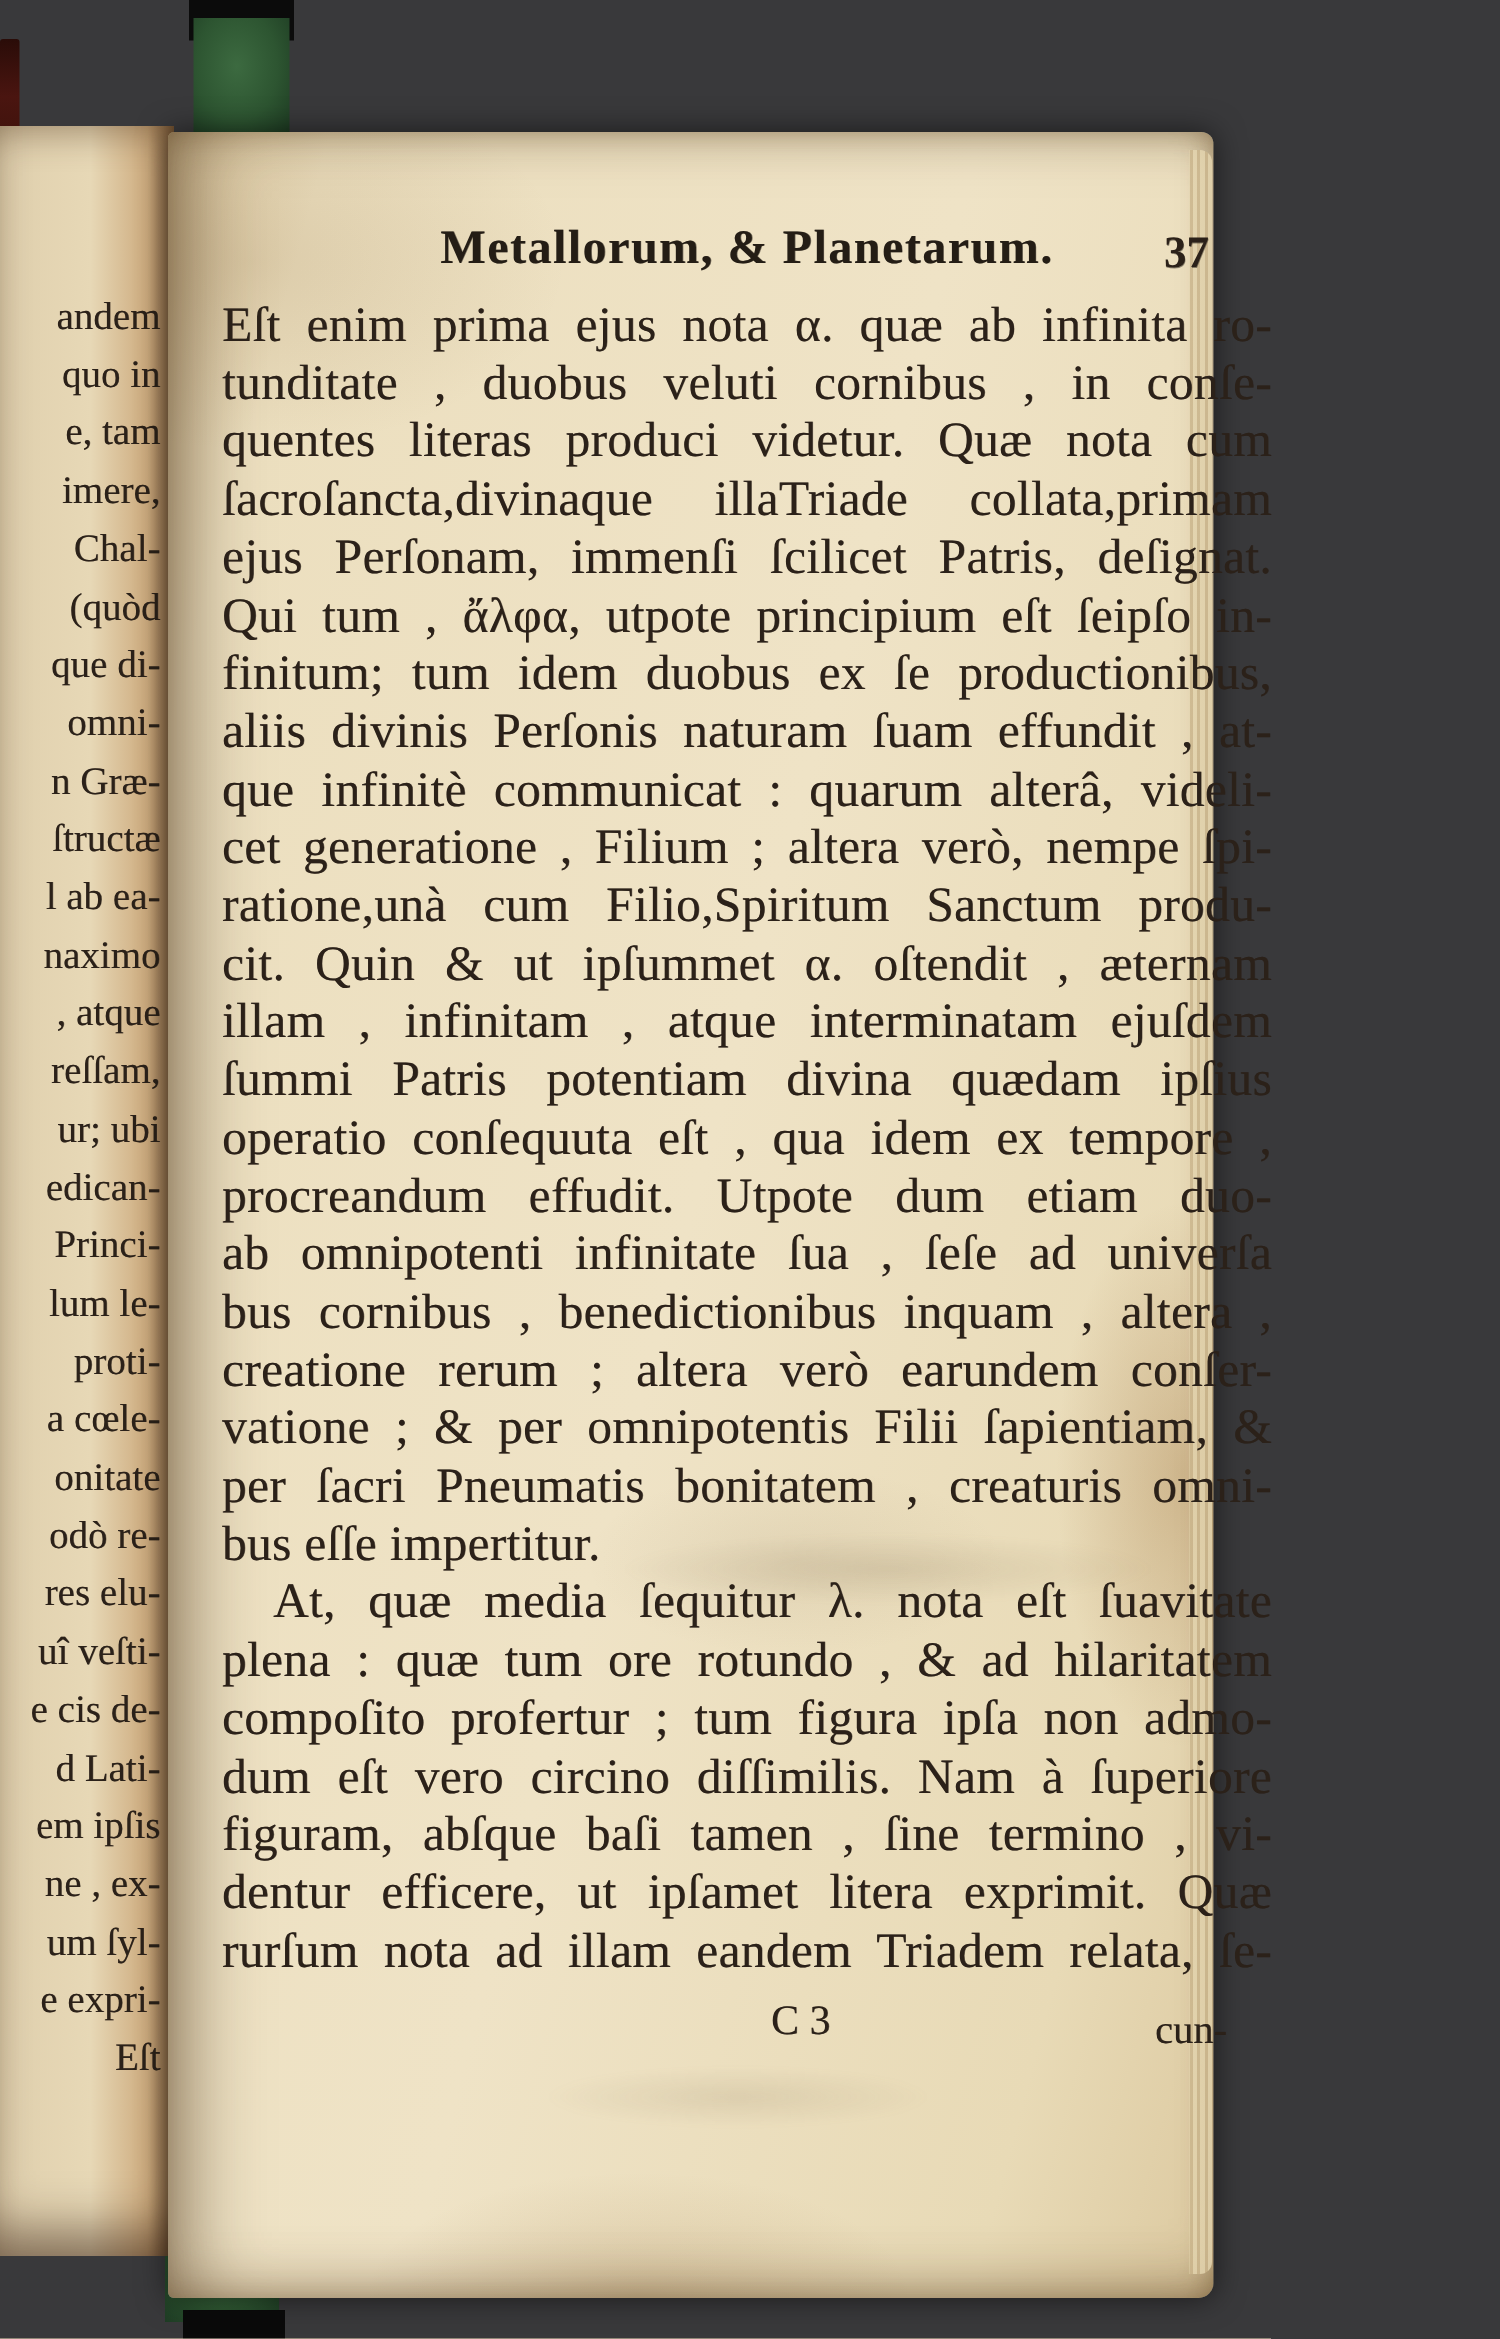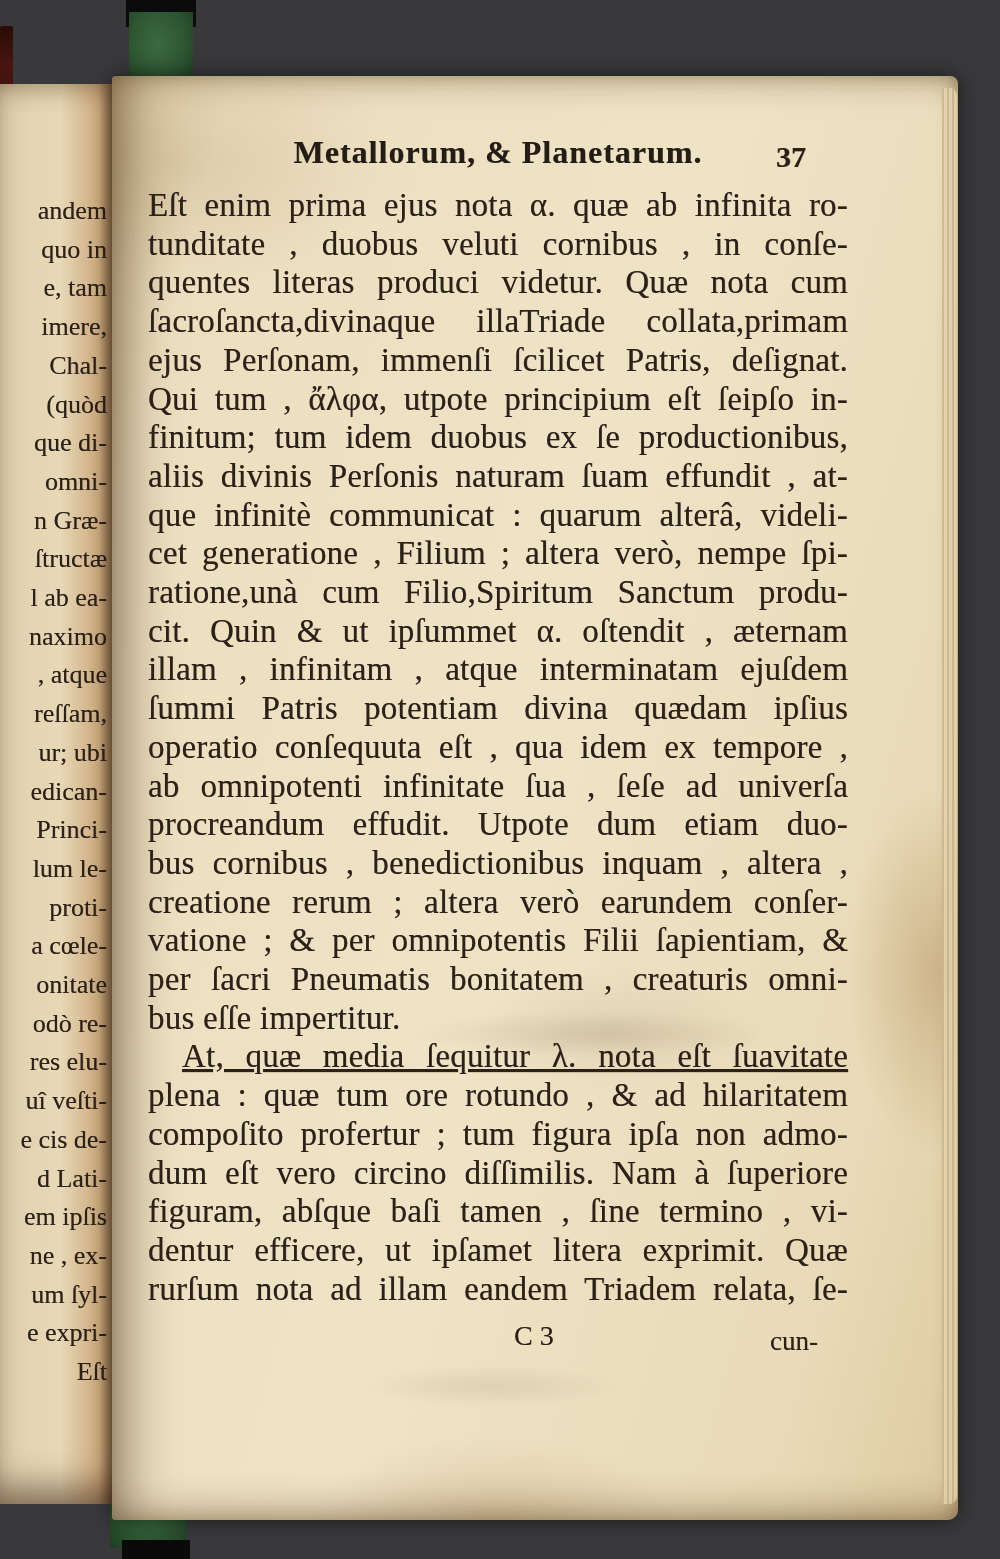--- a/index.html
+++ b/index.html
@@ -34,21 +34,21 @@
   }
   .left-page .line{
     text-align:right;padding-right:9px;white-space:nowrap;
     font-size:26px;line-height:38.7px;
     color:var(--ink,#2b2119);
     text-shadow:.3px .3px 0 rgba(43,33,25,.5);
   }
 
   
   .main-page{
-    position:absolute;left:112px;top:76px;width:846px;height:1444px;
+    position:absolute;left:112px;top:88px;width:697px;height:1444px;
     background-color:var(--paper,#ead9b6);
     background-image:
       radial-gradient(ellipse 120px 260px at 97% 62%, rgba(146,98,44,.30), transparent 70%),
       radial-gradient(ellipse 260px 120px at 45% 100%, rgba(140,100,50,.18), transparent 70%),
       radial-gradient(ellipse 300px 180px at 8% 6%, rgba(120,85,40,.14), transparent 70%),
       radial-gradient(ellipse 200px 90px at 60% 66%, rgba(120,100,70,.10), transparent 70%),
       linear-gradient(105deg,#dcc9a2 0%,#ecdfbf 10%,#efe3c6 50%,#e8dab6 85%,#dcc9a0 100%);
     box-shadow:
       inset 30px 0 52px -18px rgba(70,45,20,.55),
       inset -8px 0 20px -8px rgba(95,65,28,.38),
@@ -77,21 +77,21 @@
   .page-number{
     position:absolute;right:42px;top:6px;font-size:30px;font-weight:600;
     text-shadow:.4px .4px 0 rgba(36,29,21,.5);
   }
   .para .line{
     font-size:33px;line-height:38.7px;letter-spacing:.2px;
     text-align:justify;text-align-last:justify;
     text-shadow:.3px .3px 0 rgba(43,33,25,.55);
   }
   .para1 .line:last-of-type{text-align-last:left;}
-  .para2 .line:first-of-type{text-indent:34px;text-decoration:underline;}
+  .para2 .line:first-of-type{text-indent:34px;}
   .page-footer{position:relative;height:46px;margin-top:10px;}
   .signature{position:absolute;left:366px;top:2px;font-size:28px;text-shadow:.3px .3px 0 rgba(43,33,25,.55);}
   .catchword{position:absolute;right:30px;top:8px;font-size:27px;text-shadow:.3px .3px 0 rgba(43,33,25,.55);}
 </style>
 </head>
 <body>
 
 <div class="red-sliver"></div>
 <div class="binding-black-top"></div>
 <div class="binding-green-top"></div>
@@ -154,22 +154,22 @@
         <div class="line">Qui tum , ἄλφα, utpote principium eſt ſeipſo in-</div>
         <div class="line">finitum; tum idem duobus ex ſe productionibus,</div>
         <div class="line">aliis divinis Perſonis naturam ſuam effundit , at-</div>
         <div class="line">que infinitè communicat : quarum alterâ, videli-</div>
         <div class="line">cet generatione , Filium ; altera verò, nempe ſpi-</div>
         <div class="line">ratione,unà cum Filio,Spiritum Sanctum produ-</div>
         <div class="line">cit.  Quin &amp; ut ipſummet α. oſtendit ,  æternam</div>
         <div class="line">illam , infinitam ,  atque  interminatam  ejuſdem</div>
         <div class="line">ſummi  Patris potentiam  divina  quædam  ipſius</div>
         <div class="line">operatio conſequuta eſt ,  qua idem ex tempore ,</div>
+        <div class="line">procreandum effudit.   Utpote  dum  etiam duo-</div>
         <div class="line">ab omnipotenti infinitate ſua ,  ſeſe  ad  univerſa</div>
-        <div class="line">procreandum effudit.   Utpote  dum  etiam duo-</div>
         <div class="line">bus cornibus , benedictionibus  inquam , altera ,</div>
         <div class="line">creatione rerum ; altera verò earundem  conſer-</div>
         <div class="line">vatione ; &amp; per omnipotentis Filii ſapientiam, &amp;</div>
         <div class="line">per ſacri Pneumatis bonitatem , creaturis omni-</div>
         <div class="line">bus eſſe impertitur.</div>
       </div>
 
     <div class="para para2">
 
     <div class="line">At, quæ  media ſequitur  λ.  nota  eſt  ſuavitate</div>

